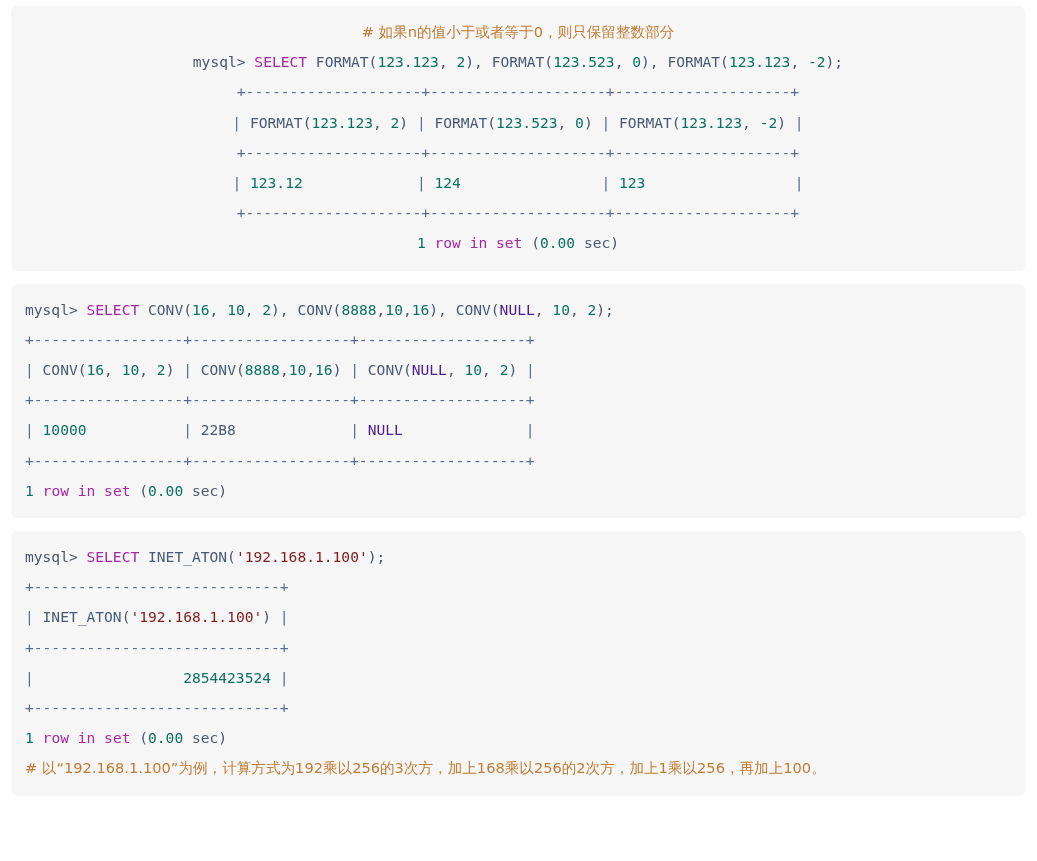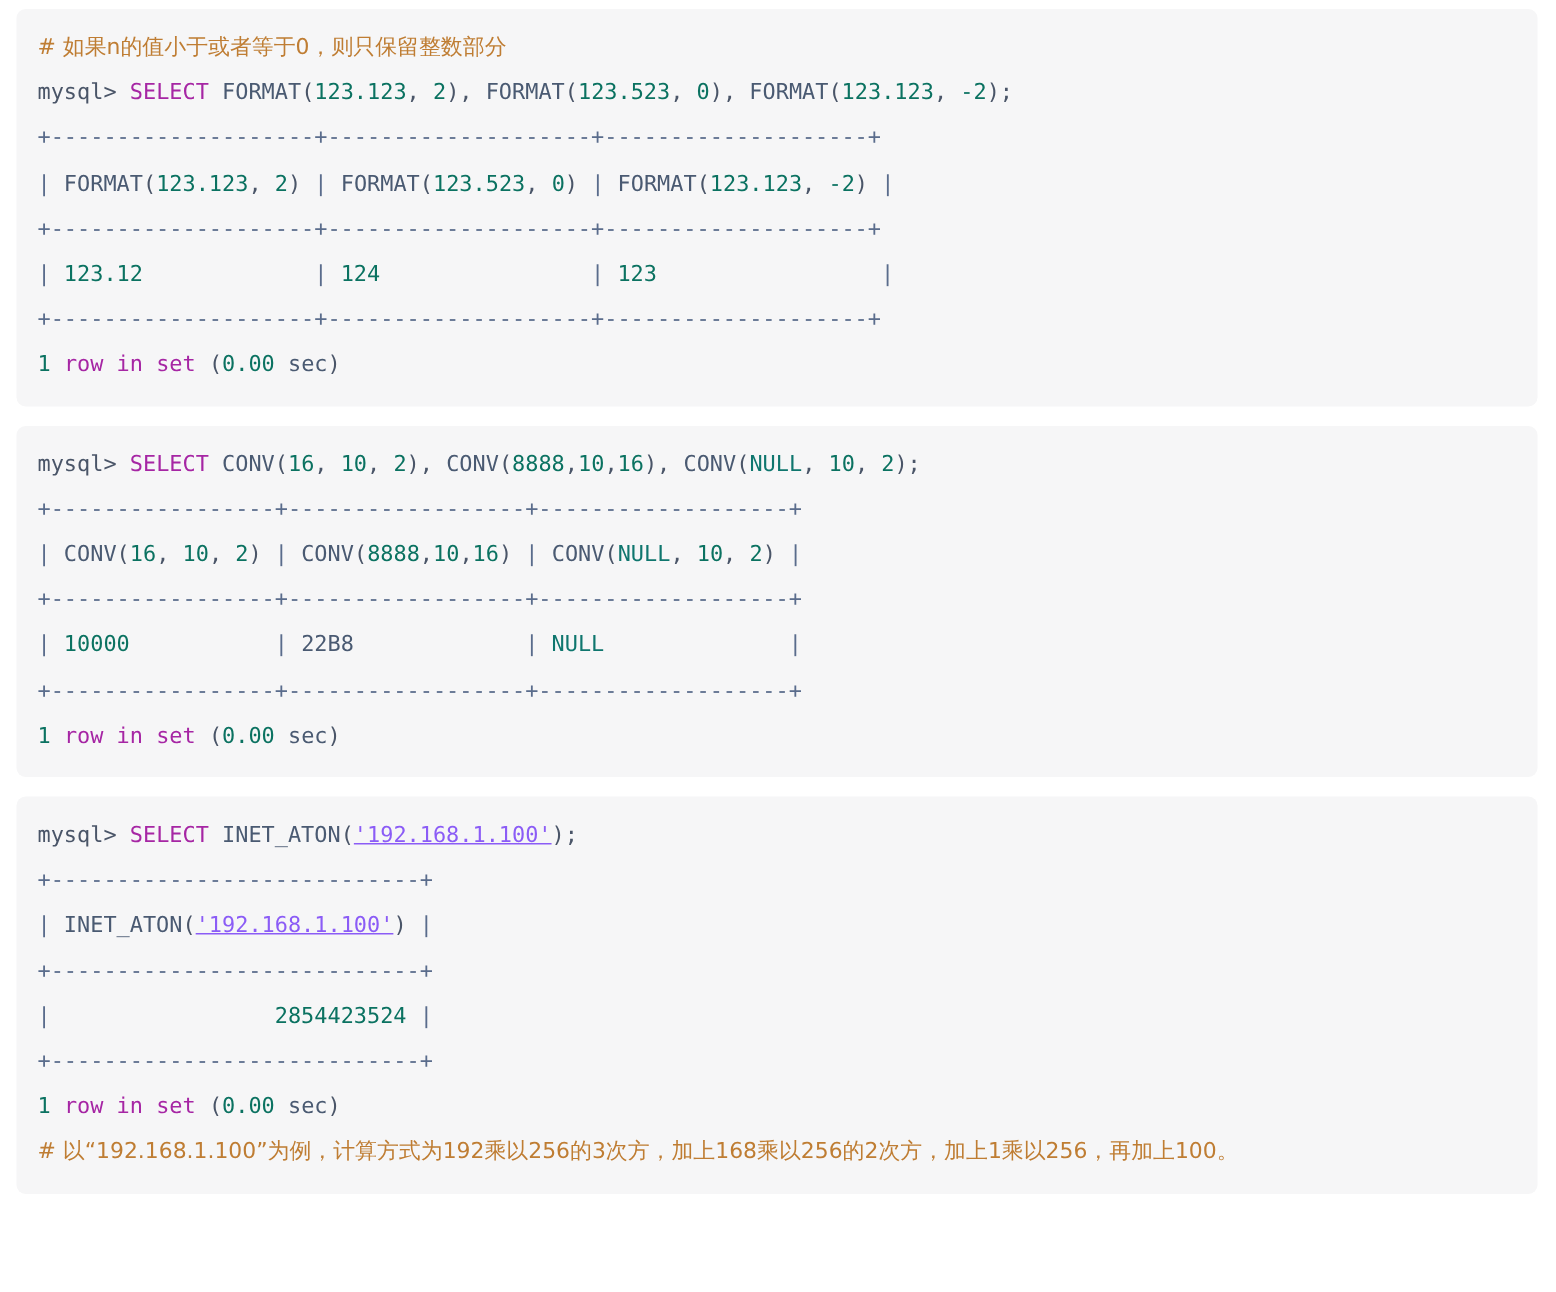--- a/index.html
+++ b/index.html
@@ -21,40 +21,40 @@
     box-sizing: border-box;
   }
   .code-block {
     background: #f6f6f7;
     border-radius: 6px;
     margin: 0 12px 13px 11px;
     padding: 11px 14px 12px 14px;
     box-sizing: border-box;
     overflow: hidden;
   }
-  .code-block:first-child { margin-top: 6px; }
+  .code-block:first-child { margin-top: 6px; text-align: center; }
   pre.code {
     margin: 0;
     padding: 0;
     font-family: "DejaVu Sans Mono", "Liberation Mono", monospace;
     font-size: 14.6px;
     line-height: 30.2px;
     white-space: pre;
     letter-spacing: 0px;
     color: #4a5568;
     tab-size: 4;
   }
   
   .tok-comment  { color: #bf7d33; }
   .tok-keyword  { color: #a626a4; font-weight: 500; }
   .tok-prompt   { color: #4a5568; }
   .tok-func     { color: #4a5a72; }
   .tok-number   { color: #0b7261; }
-  .tok-string   { color: #8b5cf6; text-decoration: underline; }
-  .tok-null     { color: #0f766e; }
+  .tok-string   { color: #7f1d1d; }
+  .tok-null     { color: #4c1d95; }
   .tok-punct    { color: #4a5568; }
   .tok-rule     { color: #5a6c8c; }
   .tok-plain    { color: #4a5568; }
   .tok-word     { color: #a626a4; }
   .tok-ident    { color: #4a5a72; }
   .comment-line {
     color: #bf7d33;
     font-size: 14.6px;
     line-height: 30.2px;
     white-space: pre-wrap;

